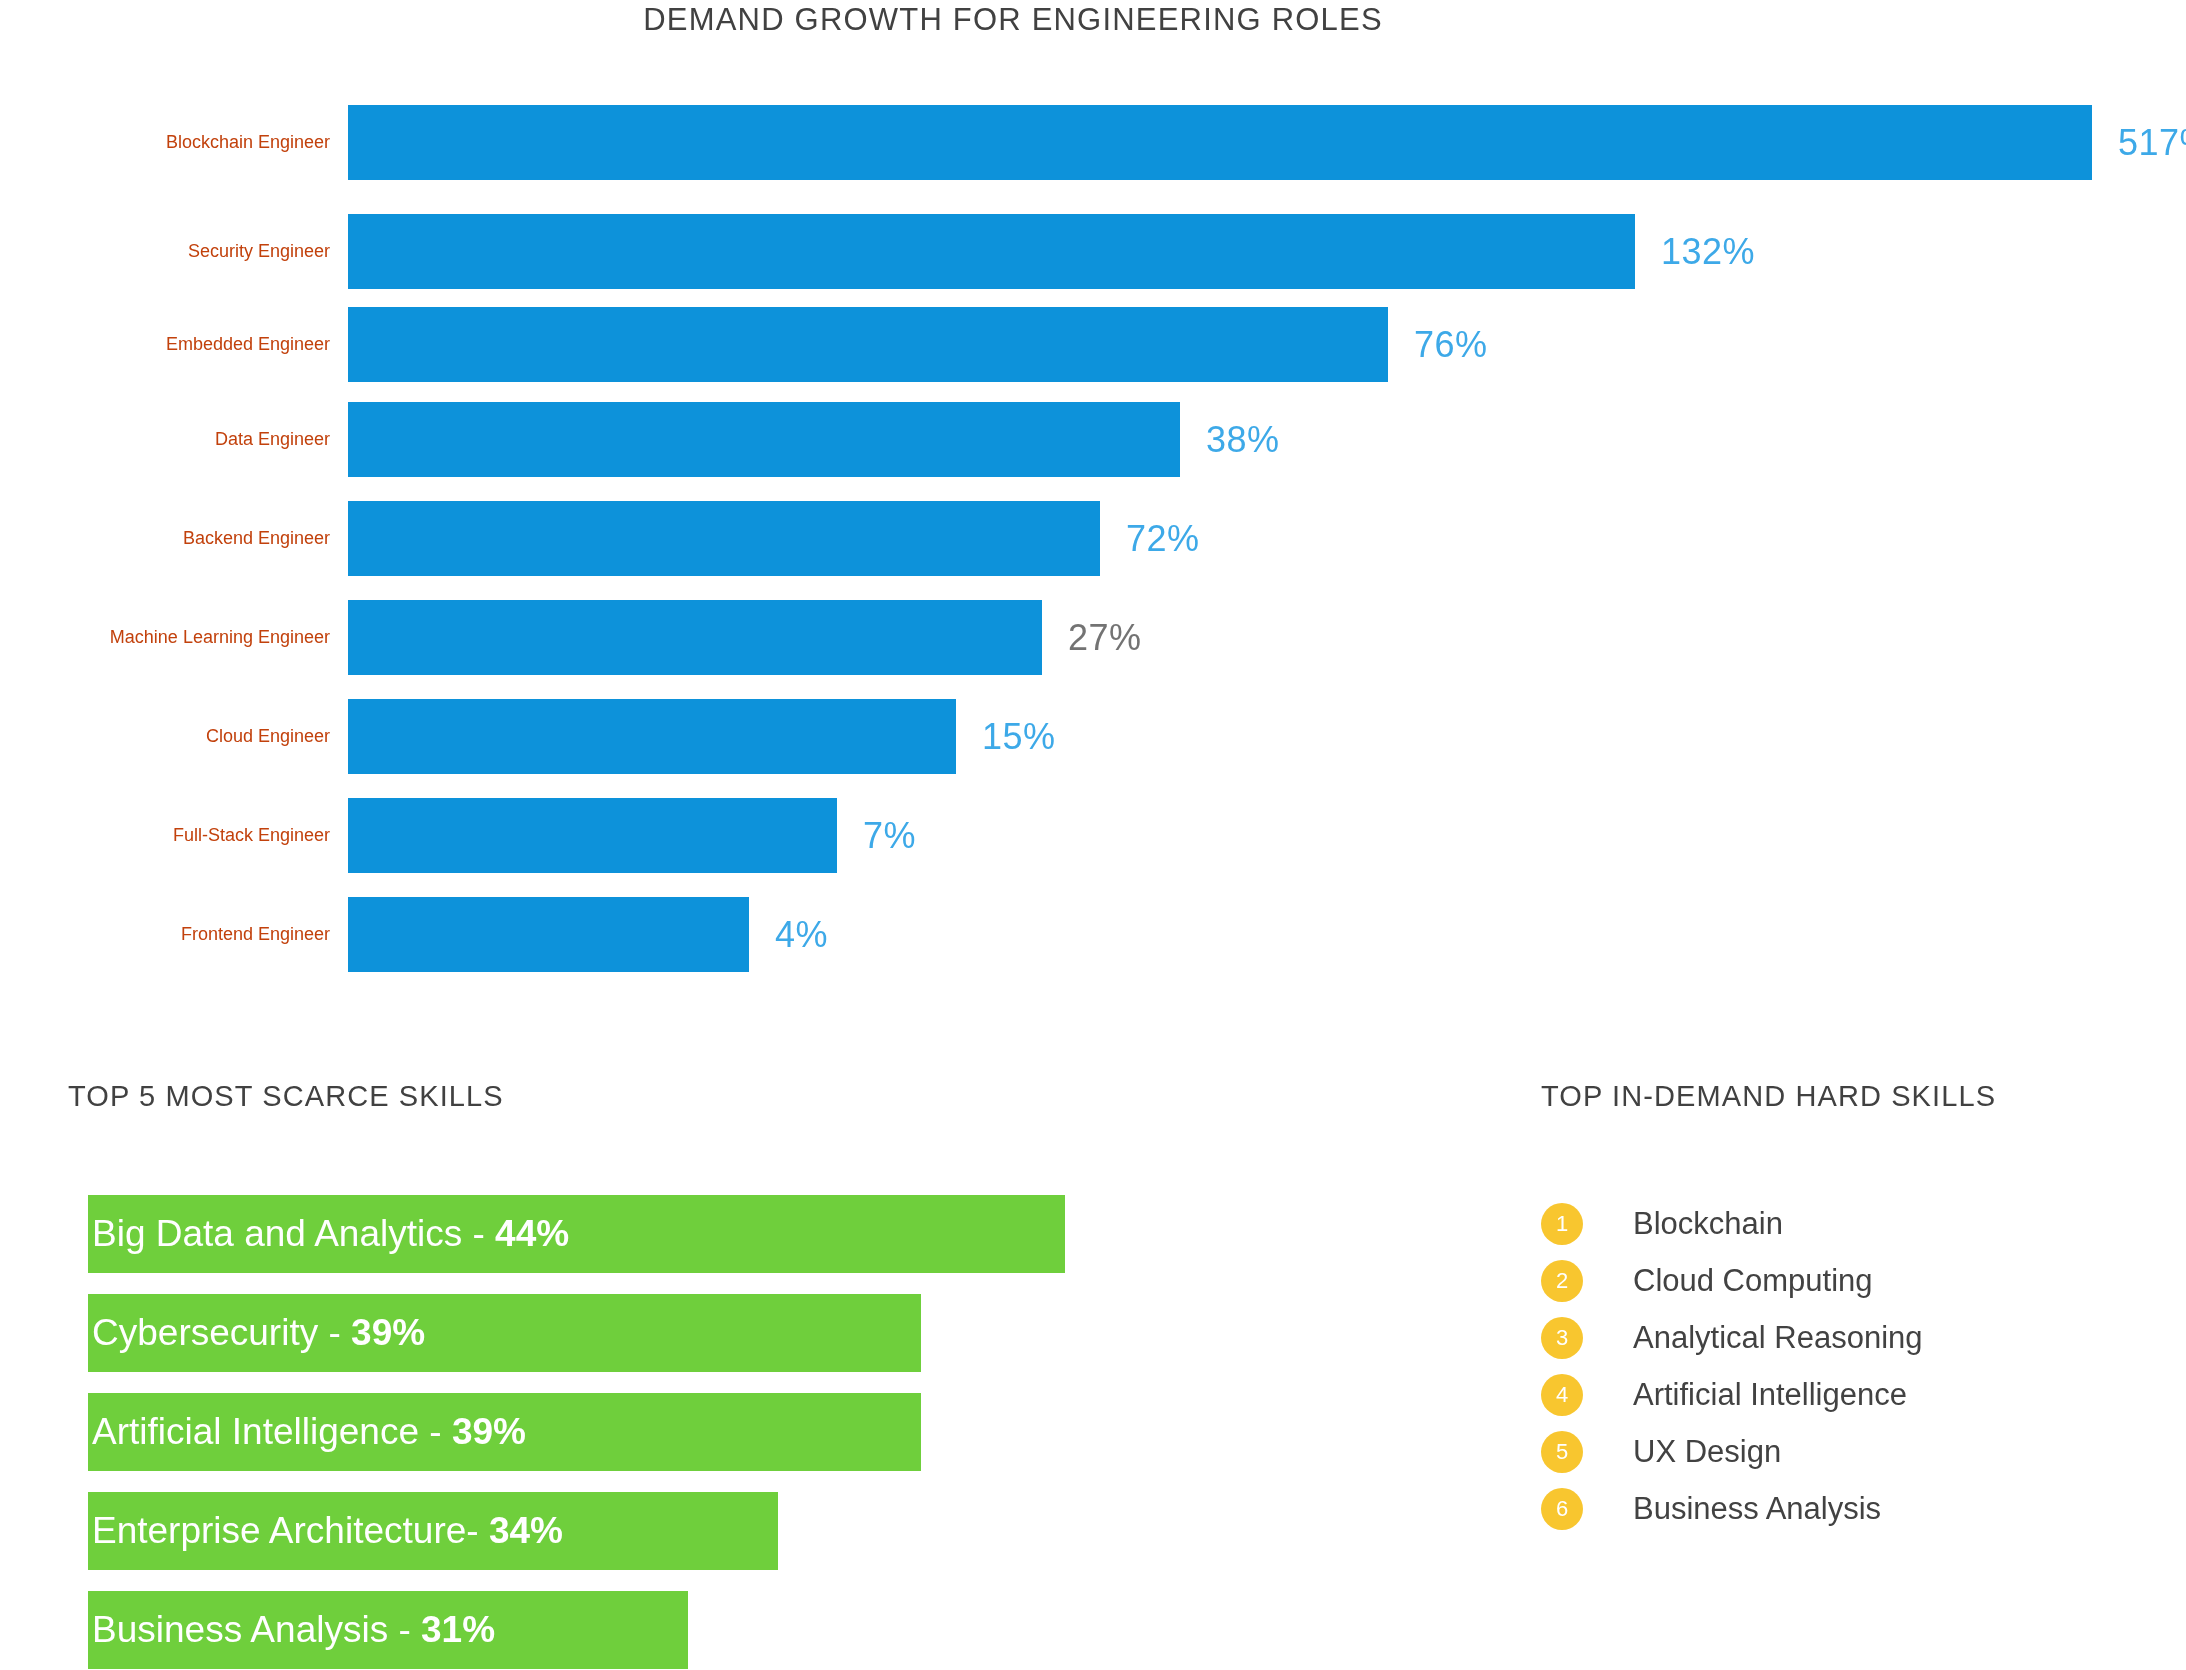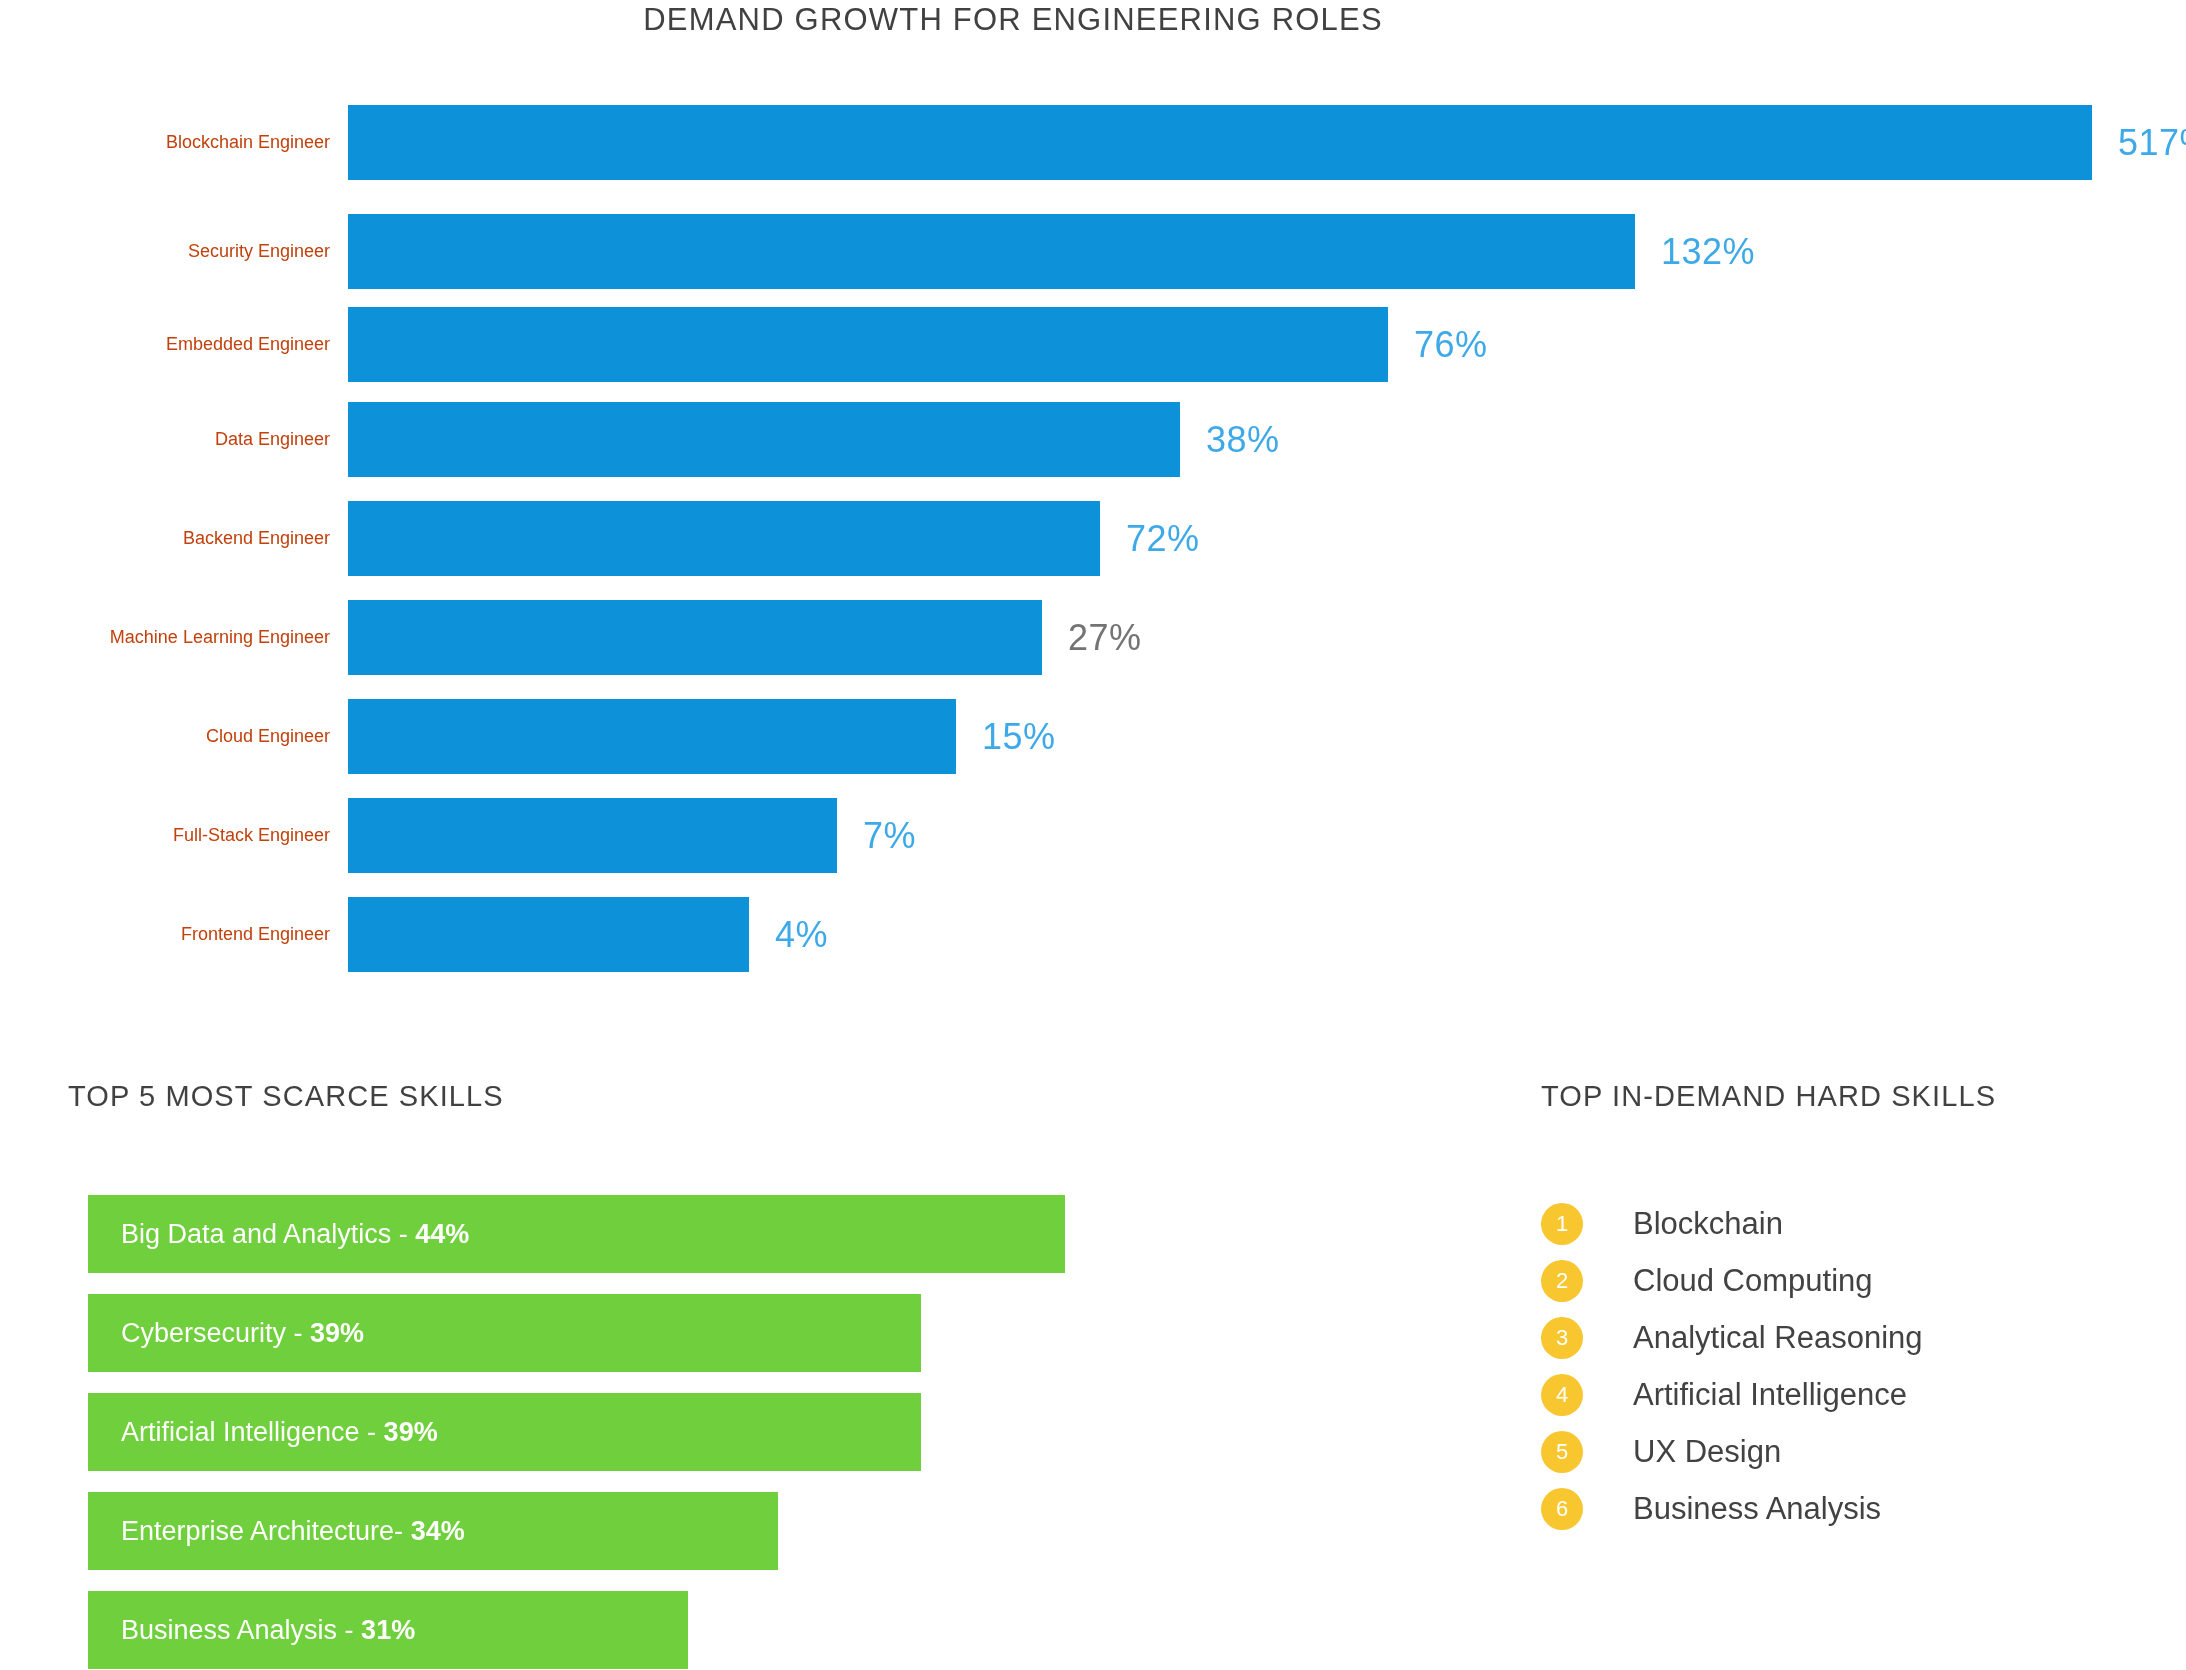--- a/index.html
+++ b/index.html
@@ -103,23 +103,23 @@
     height: 78px;
   }
   .green-bar {
     width: 100%;
     height: 78px;
     background: #6fcf3c;
     display: flex;
     align-items: center;
   }
   .green-text {
-    font-size: 27px;
+    font-size: 37px;
     color: #ffffff;
-    padding-left: 33px;
+    padding-left: 4px;
     white-space: nowrap;
     font-weight: 400;
   }
   .green-text b {
     font-weight: 700;
   }
 
   
   #hard-skills {
     position: absolute;

